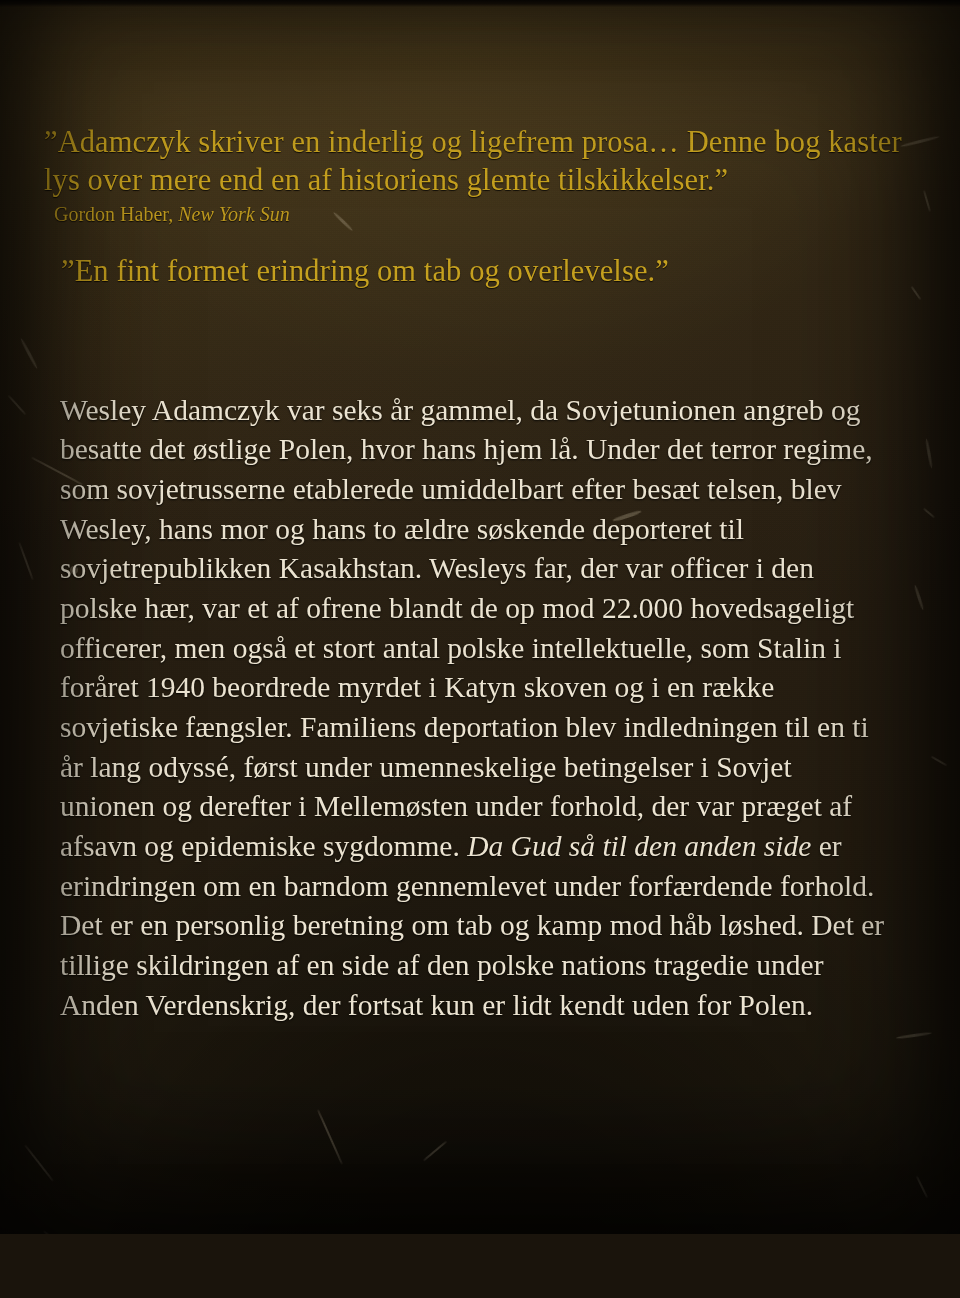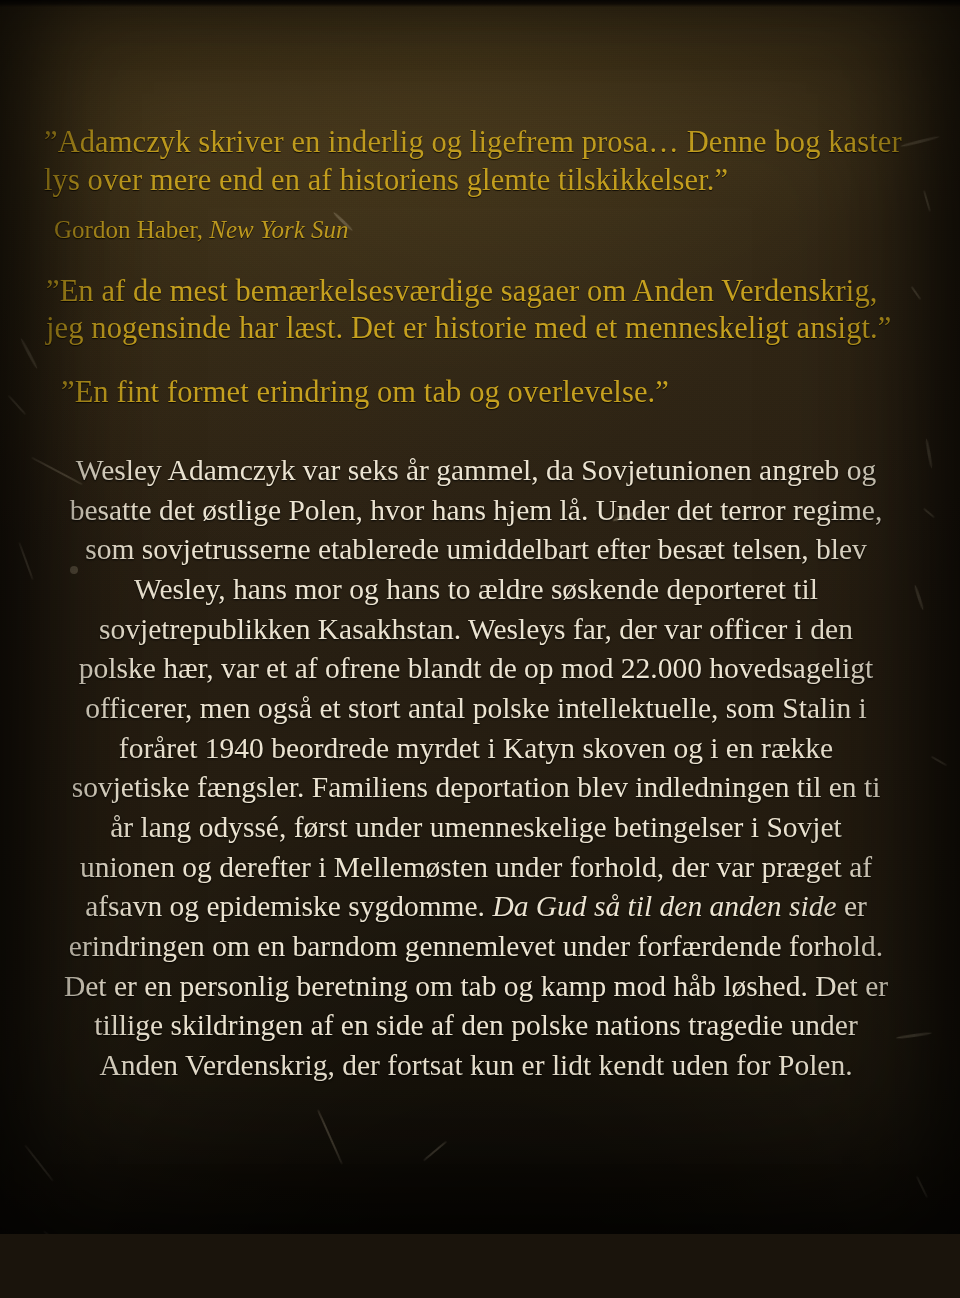--- a/index.html
+++ b/index.html
@@ -81,42 +81,42 @@
   .quote-text {
     font-size: 30.5px;
     line-height: 1.23;
     letter-spacing: 0.1px;
     color: #c6a11f;
     text-shadow: 0 1px 1px rgba(0,0,0,0.75);
     margin: 0;
   }
 
   .quote-attrib {
-    font-size: 25px;
+    font-size: 20px;
     line-height: 1.3;
     color: #bd991e;
-    margin: 15px 0 0 10px;
+    margin: 2px 0 0 10px;
     text-shadow: 0 1px 1px rgba(0,0,0,0.75);
   }
   .quote-attrib .pub { font-style: italic; }
   .quote-attrib.all-italic { font-style: italic; margin-left: 4px; }
 
   #quote-2 .quote-text { margin-left: 2px; }
   #quote-2 .quote-attrib { margin-left: 14px; }
   #quote-3 .quote-text { margin-left: 17px; }
 
   
   .blurb {
-    margin-top: 40px;
+    margin-top: 100px;
     padding-left: 16px;
     padding-right: 22px;
     color: #ece4d2;
     font-size: 29.5px;
     line-height: 1.345;
-    text-align: center;
+    text-align: left;
     text-shadow: 0 1px 2px rgba(0,0,0,0.85);
   }
   .blurb p { margin: 0; }
   .blurb .book-title { font-style: italic; }
 </style>
 </head>
 <body>
 
 <div class="cover">
 
@@ -153,21 +153,20 @@
 
       <div class="quote-block" id="quote-1">
         <p class="quote-text">”Adamczyk skriver en inderlig og ligefrem prosa… Denne bog kaster lys over mere end en af historiens glemte tilskikkelser.”</p>
         <p class="quote-attrib">
           <span>Gordon Haber,</span>
           <span class="pub">New York Sun</span>
         </p>
       </div>
 
       <div class="quote-block" id="quote-2">
-        <p class="quote-text">”En af de mest bemærkelsesværdige sagaer om Anden Verdenskrig, jeg nogensinde har læst. Det er historie med et menneskeligt ansigt.”</p>
       </div>
 
       <div class="quote-block" id="quote-3">
         <p class="quote-text">”En fint formet erindring om tab og overlevelse.”</p>
       </div>
 
     </div>
 
     <div class="blurb">
       <p><span>Wesley Adamczyk var seks år gammel, da Sovjetunionen angreb og besatte det østlige Polen, hvor hans hjem lå. Under det terror regime, som sovjetrusserne etablerede umiddelbart efter besæt telsen, blev Wesley, hans mor og hans to ældre søskende deporteret til sovjetrepublikken Kasakhstan. Wesleys far, der var officer i den polske hær, var et af ofrene blandt de op mod 22.000 hovedsageligt officerer, men også et stort antal polske intellektuelle, som Stalin i foråret 1940 beordrede myrdet i Katyn skoven og i en række sovjetiske fængsler. Familiens deportation blev indledningen til en ti år lang odyssé, først under umenneskelige betingelser i Sovjet unionen og derefter i Mellemøsten under forhold, der var præget af afsavn og epidemiske sygdomme. </span><span class="book-title">Da Gud så til den anden side</span><span> er erindringen om en barndom gennemlevet under forfærdende forhold. Det er en personlig beretning om tab og kamp mod håb løshed. Det er tillige skildringen af en side af den polske nations tragedie under Anden Verdenskrig, der fortsat kun er lidt kendt uden for Polen.</span></p>

